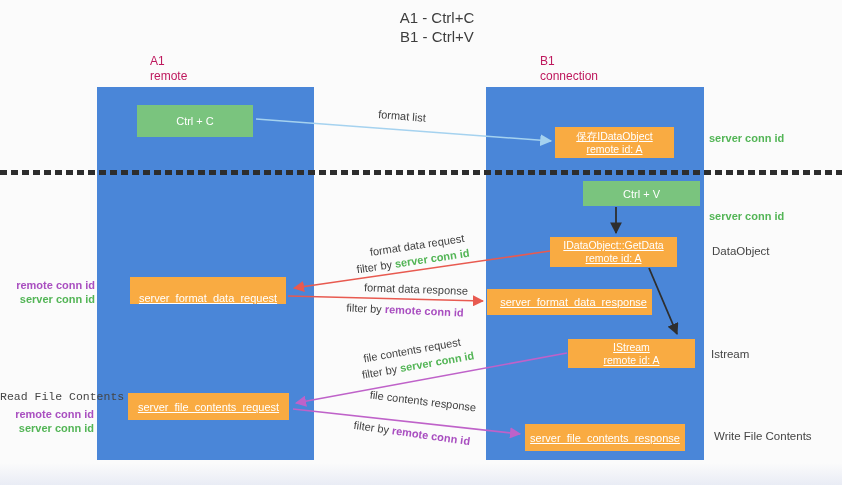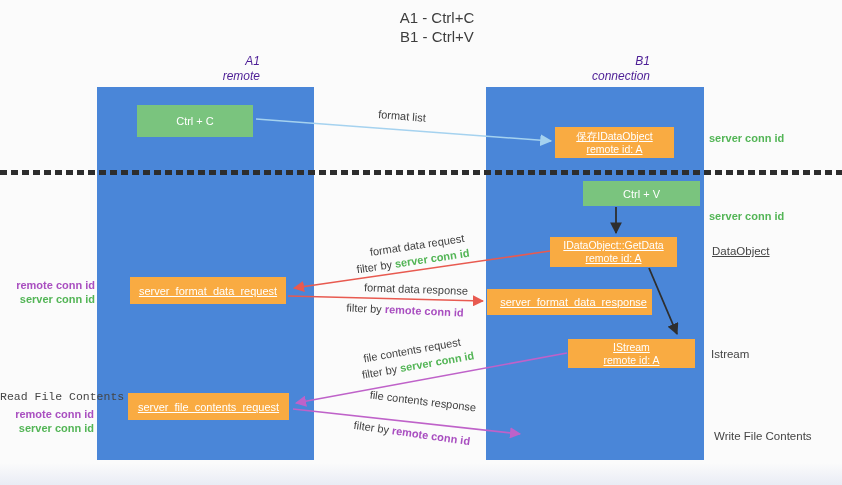--- a/index.html
+++ b/index.html
@@ -4,21 +4,21 @@
 <style>
   html,body{margin:0;padding:0;background:#fbfbfb;}
   .canvas{
     position:relative;width:842px;height:485px;overflow:hidden;
     background:#fbfbfb;
     font-family:"Liberation Sans","DejaVu Sans",sans-serif;
     color:#3f3f3f;
   }
   .abs{position:absolute;}
   .title{left:337px;top:8px;width:200px;text-align:center;font-size:15px;line-height:19px;color:#3d3d3d;}
-  .col-header{top:54px;width:110px;text-align:right;font-size:12px;line-height:15px;color:#4c1d95;font-style:italic;}
+  .col-header{top:54px;width:110px;text-align:left;font-size:12px;line-height:15px;color:#be185d;}
   .column{top:87px;height:373px;background:#4a86d8;}
   .dotted{left:0;top:170px;width:842px;height:5px;
     background:repeating-linear-gradient(90deg,#2d2d2d 0 7px,transparent 7px 11px);}
   .node{display:flex;flex-direction:column;align-items:center;justify-content:center;
     color:#ffffff;text-align:center;}
   .node.green{background:#7ac47e;}
   .node.orange{background:#f9ab42;text-decoration:underline;}
   .one-line{font-size:11px;}
   .two-line{font-size:10.5px;line-height:13px;}
   .arrows{left:0;top:0;width:842px;height:485px;pointer-events:none;}
@@ -76,21 +76,21 @@
     <line x1="649" y1="268" x2="677" y2="334" stroke="#2e2e2e" stroke-width="1.8" marker-end="url(#m-black)"></line>
     <line x1="550" y1="251" x2="294" y2="288" stroke="#e85a50" stroke-width="1.6" marker-end="url(#m-red)"></line>
     <line x1="288" y1="296" x2="483" y2="301" stroke="#e85a50" stroke-width="1.6" marker-end="url(#m-red)"></line>
     <line x1="567" y1="353" x2="296" y2="403" stroke="#bf62c9" stroke-width="1.6" marker-end="url(#m-magenta)"></line>
     <line x1="293" y1="409" x2="520" y2="434" stroke="#bf62c9" stroke-width="1.6" marker-end="url(#m-magenta)"></line>
   </svg>
 
   <div class="abs node green one-line" style="left:137px;top:105px;width:116px;height:32px;">
     <span>Ctrl + C</span>
   </div>
-  <div class="abs node orange one-line" style="left:130px;top:277px;width:156px;height:27px;">
+  <div class="abs node orange one-line" style="left:130px;top:277px;width:156px;height:27px;justify-content:flex-end;">
     <span>server_format_data_request</span>
   </div>
   <div class="abs node orange one-line" style="left:128px;top:393px;width:161px;height:27px;">
     <span>server_file_contents_request</span>
   </div>
 
   <div class="abs node orange two-line" style="left:555px;top:127px;width:119px;height:31px;">
     <div>保存IDataObject</div>
     <div>remote id: A</div>
   </div>
@@ -101,24 +101,27 @@
     <div>IDataObject::GetData</div>
     <div>remote id: A</div>
   </div>
   <div class="abs node orange one-line" style="left:487px;top:289px;width:157px;height:26px;padding-left:8px;">
     <span>server_format_data_response</span>
   </div>
   <div class="abs node orange two-line" style="left:568px;top:339px;width:127px;height:29px;">
     <div>IStream</div>
     <div>remote id: A</div>
   </div>
+  <div class="abs node orange one-line" style="left:525px;top:424px;width:160px;height:27px;">
+    <span>server_file_contents_response</span>
+  </div>
 
   <div class="abs conn-id green-id" style="left:709px;top:132px;">server conn id</div>
   <div class="abs conn-id green-id" style="left:709px;top:210px;">server conn id</div>
-  <div class="abs ann" style="left:712px;top:245px;text-decoration:underline;">DataObject</div>
+  <div class="abs ann" style="left:712px;top:245px;">DataObject</div>
   <div class="abs ann" style="left:711px;top:348px;">Istream</div>
   <div class="abs ann" style="left:714px;top:430px;">Write File Contents</div>
 
   <div class="abs left-block" style="left:0;top:278px;width:95px;">
     <div class="conn-id purple-id">remote conn id</div>
     <div class="conn-id green-id">server conn id</div>
   </div>
   <div class="abs left-block" style="left:0;top:390px;width:94px;">
     <div class="ann" style="margin-bottom:3px;font-family:Liberation Mono, monospace;">Read File Contents</div>
     <div class="conn-id purple-id">remote conn id</div>

